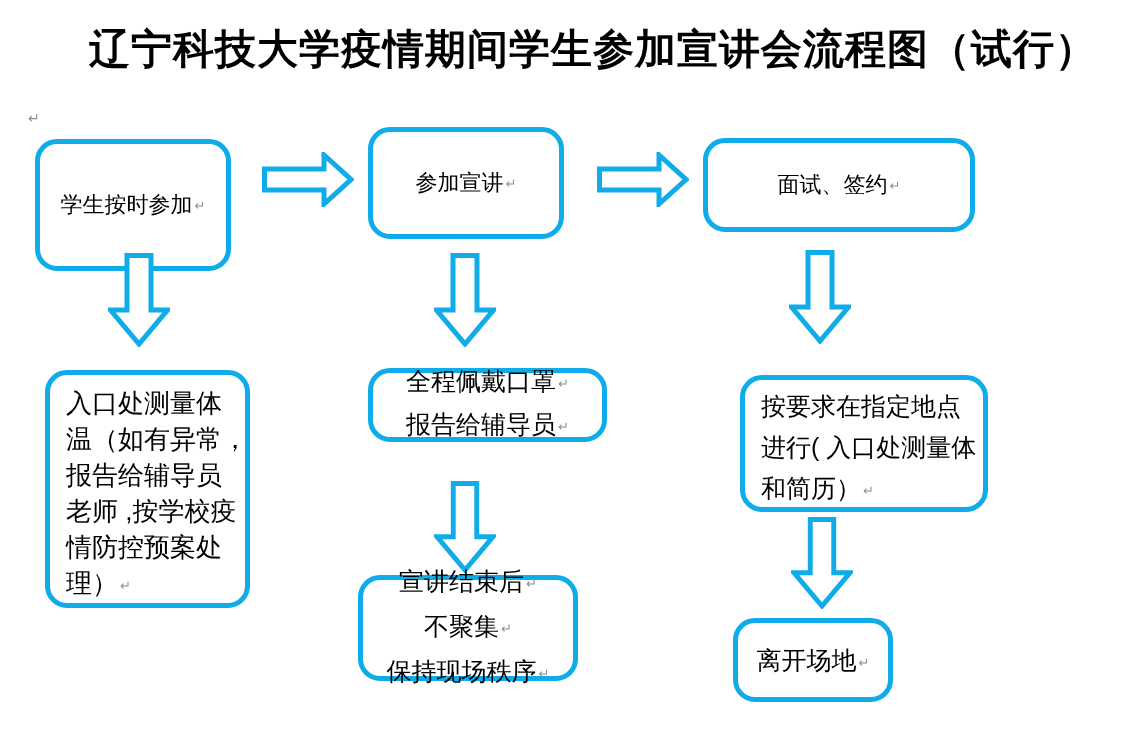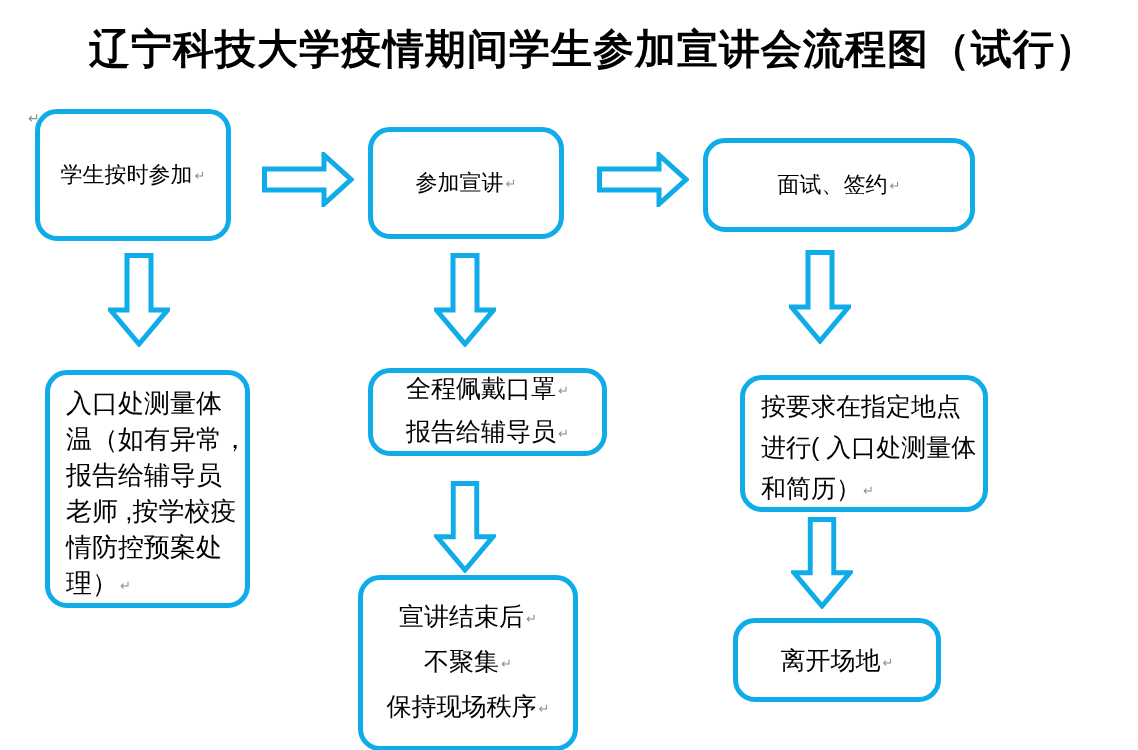--- a/index.html
+++ b/index.html
@@ -37,21 +37,21 @@
 </style>
 </head>
 <body>
 
 <div class="canvas">
 
   <div class="title">辽宁科技大学疫情期间学生参加宣讲会流程图（试行）</div>
 
   <span class="pmark stray">↵</span>
 
-  <div class="node center top-row" style="left:35px; top:109px; width:196px; height:132px;">
+  <div class="node center top-row" style="left:35px; top:139px; width:196px; height:132px;">
     <div class="line"><span>学生按时参加</span><span class="pmark">↵</span></div>
   </div>
 
   <svg class="arrow" style="left:262px; top:152px;" width="92" height="55" viewBox="0 0 92 55">
     <path d="M2.5,17 L62,17 L62,3 L89,27.5 L62,52 L62,38 L2.5,38 Z"></path>
   </svg>
 
   <div class="node center top-row" style="left:368px; top:127px; width:196px; height:112px;">
     <div class="line"><span>参加宣讲</span><span class="pmark">↵</span></div>
   </div>
@@ -76,41 +76,41 @@
 
   <div class="node big" style="left:45px; top:370px; width:205px; height:238px; padding:10px 0 10px 16px; line-height:36px; justify-content:flex-start;">
     <div class="line"><span>入口处测量体</span></div>
     <div class="line"><span>温（如有异常，</span></div>
     <div class="line"><span>报告给辅导员</span></div>
     <div class="line"><span>老师 ,按学校疫</span></div>
     <div class="line"><span>情防控预案处</span></div>
     <div class="line"><span>理）</span><span class="pmark">↵</span></div>
   </div>
 
-  <div class="node center big" style="left:368px; top:368px; width:239px; height:88px; font-size:25px; line-height:38px;">
+  <div class="node center big" style="left:368px; top:368px; width:239px; height:74px; font-size:25px; line-height:38px;">
     <div class="line"><span>全程佩戴口罩</span><span class="pmark">↵</span></div>
     <div class="line"><span>报告给辅导员</span><span class="pmark">↵</span></div>
   </div>
 
   <div class="node big" style="left:712px; top:375px; width:248px; height:137px; padding:6px 0 6px 16px; font-size:25px; line-height:41px; justify-content:flex-start;margin-left:28px;">
     <div class="line"><span>按要求在指定地点</span></div>
     <div class="line"><span>进行( 入口处测量体</span></div>
     <div class="line"><span>和简历）</span><span class="pmark">↵</span></div>
   </div>
 
   <svg class="arrow" style="left:434px; top:481px;" width="62" height="92" viewBox="0 0 62 94">
     <path d="M19,2.5 L43,2.5 L43,57 L59.5,57 L31,91 L2.5,57 L19,57 Z"></path>
   </svg>
   <svg class="arrow" style="left:791px; top:517px;" width="62" height="92" viewBox="0 0 62 94">
     <path d="M19,2.5 L43,2.5 L43,57 L59.5,57 L31,91 L2.5,57 L19,57 Z"></path>
   </svg>
 
-  <div class="node center big" style="left:358px; top:575px; width:220px; height:176px; font-size:25px; line-height:41px;">
+  <div class="node center big" style="left:358px; top:575px; width:220px; height:106px; font-size:25px; line-height:41px;">
     <div class="line"><span>宣讲结束后</span><span class="pmark">↵</span></div>
     <div class="line"><span>不聚集</span><span class="pmark">↵</span></div>
     <div class="line"><span>保持现场秩序</span><span class="pmark">↵</span></div>
   </div>
 
-  <div class="node center big" style="left:733px; top:618px; width:208px; height:84px; font-size:25px;">
+  <div class="node center big" style="left:733px; top:618px; width:160px; height:84px; font-size:25px;">
     <div class="line"><span>离开场地</span><span class="pmark">↵</span></div>
   </div>
 
 </div>
 
 </body></html>

